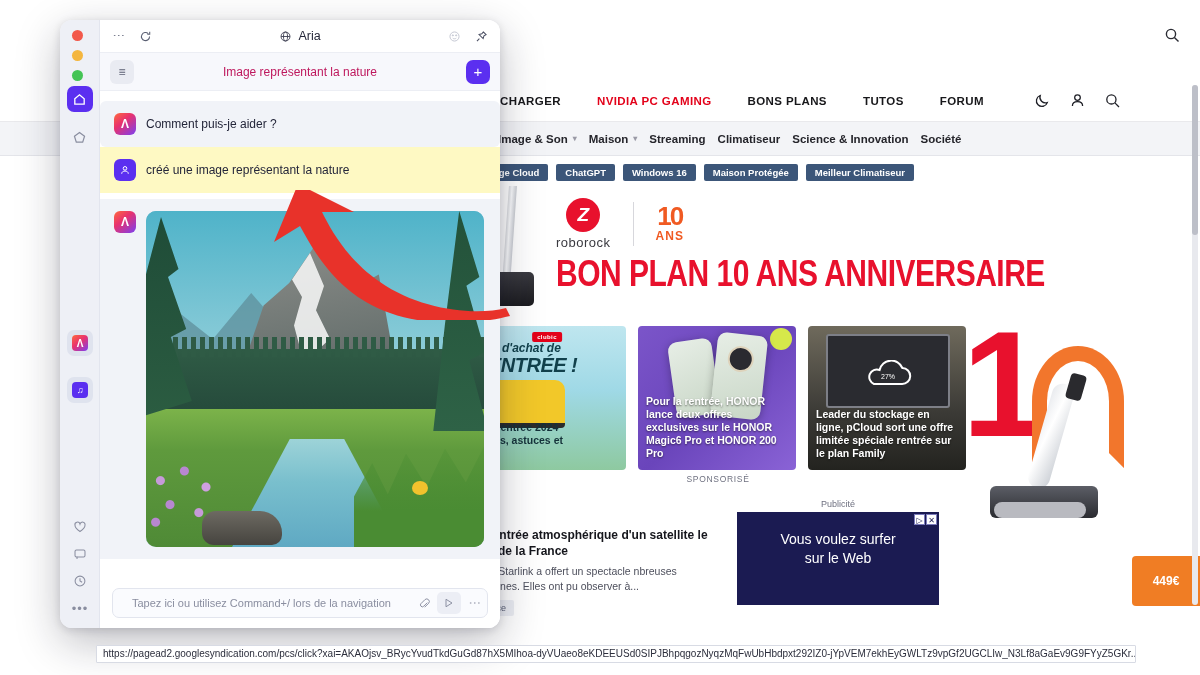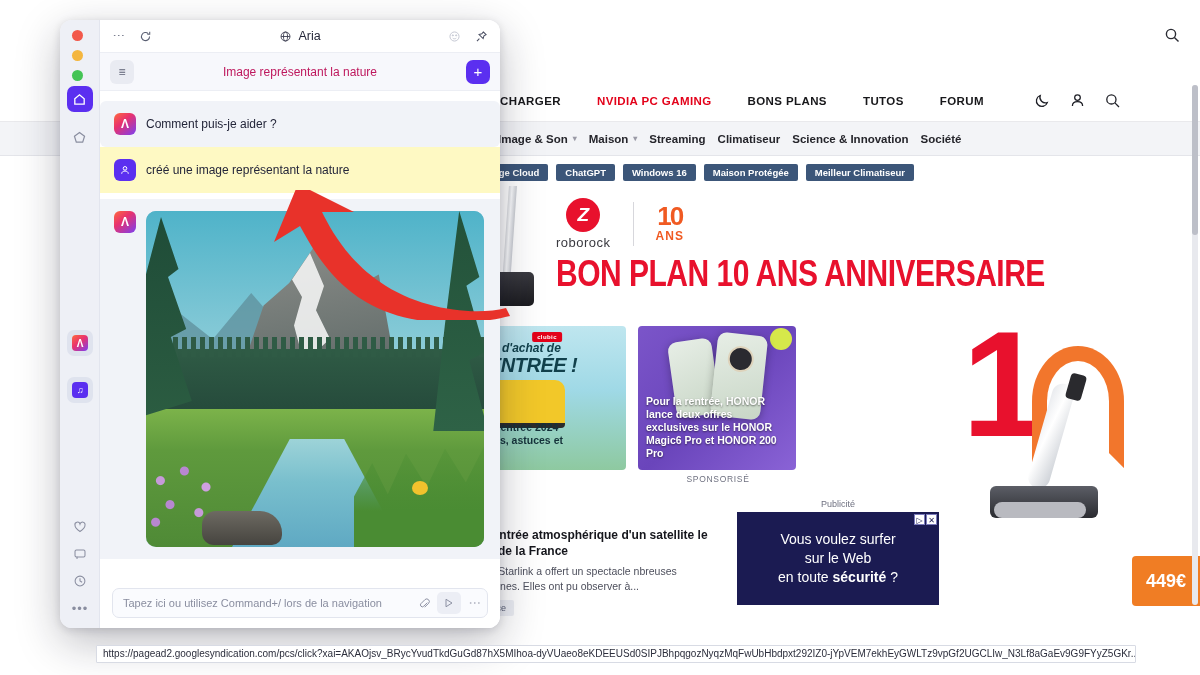--- a/index.html
+++ b/index.html
@@ -225,21 +225,21 @@
     background: linear-gradient(180deg,#5c5e66,#2a2b30);
     border-radius: 6px;
   }
   .big10 .vroll {
     position: absolute; left: 12px; top: 120px; width: 92px; height: 16px;
     background: #b9bac0; border-radius: 8px;
   }
   .orange-box {
     position: absolute; left: 1132px; top: 556px; width: 68px; height: 50px;
     background: #f07d24; border-radius: 4px 0 0 4px;
-    color: #fff; font-weight: bold; font-size: 18px;
+    color: #fff; font-weight: bold; font-size: 12px;
     display:flex; align-items:center; justify-content:center;
   }
 
   
   .site-scrollbar {
     position: absolute; right: 2px; top: 85px; width: 6px; height: 520px;
     background: #e8e9ee; border-radius: 3px;
   }
   .site-scrollbar i {
     display:block; width: 6px; height: 150px; background: #bdbfc8; border-radius: 3px;
@@ -416,21 +416,21 @@
     position:absolute; left: 56px; top: 300px; width: 80px; height: 34px;
     background: linear-gradient(180deg,#6d6a62,#46443f);
     border-radius: 14px 22px 10px 12px;
   }
 
   .composer {
     padding: 8px 12px 10px 12px; background: #fff;
   }
   .composer-inner {
     height: 30px; border: 1px solid #e2e5ee; border-radius: 7px;
-    background: #fafbfe; display: flex; align-items: center; padding: 0 6px 0 10px;
+    background: #fafbfe; display: flex; align-items: center; padding: 0 6px 0 19px;
   }
   .composer-ph { font-size: 11px; color: #8a8ea0; flex: 1; }
   .clip-ico { color: #8a8ea0; margin-right: 6px; }
   .send-btn {
     width: 24px; height: 22px; border-radius: 5px; background: #eceef5;
     display:flex; align-items:center; justify-content:center; color:#8a8ea0;
   }
   .more-dots { margin-left: 8px; color: #8a8ea0; font-size: 12px; transform: rotate(90deg); }
 
   
@@ -552,41 +552,49 @@
 ans !</div>
     </div>
     <div class="card c2">
       <div class="ball"></div>
       <div class="phone-a"></div>
       <div class="phone-b">
           <div class="cam"></div>
         </div>
       <div class="card-text">Pour la rentrée, HONOR lance deux offres exclusives sur le HONOR Magic6 Pro et HONOR 200 Pro</div>
     </div>
+    <div class="card c3">
+      <div class="laptop">
+        <div class="cloud-ico">
+          <svg width="54" height="30" viewBox="0 0 54 30" fill="none" stroke="#fff" stroke-width="2">
+            <path d="M13 24h28a8 8 0 0 0 .4-16 12 12 0 0 0-22.8 2A7 7 0 0 0 13 24z"></path>
+          </svg>
+          <div style="position:absolute;left:50%;top:13px;transform:translateX(-50%);color:#fff;font-size:7px;">27%</div>
+        </div>
+      </div>
+      <div class="card-text">Leader du stockage en ligne, pCloud sort une offre limitée spéciale rentrée sur le plan Family</div>
+    </div>
   </div>
   <div class="sponsor">SPONSORISÉ</div>
 
   <div class="teaser">
     <div class="teaser-title">, la rentrée atmosphérique d'un satellite le nord de la France</div>
     <div class="teaser-body">llation Starlink a offert un spectacle nbreuses personnes. Elles ont pu observer à...</div>
     <span class="teaser-tag">Espace</span>
   </div>
 
   <div class="pub-label">Publicité</div>
   <div class="pub-box">
     <div class="pub-ctrl">
       <span>▷</span>
       <span>✕</span>
     </div>
     <div class="pub-text">
       <div>Vous voulez surfer</div>
       <div>sur le Web</div>
-      <div>
-        <span>en toute </span><b>sécurité</b><span> ?</span>
-      </div>
     </div>
   </div>
 
   <div class="big10">
     <div class="one">1</div>
     <div class="zero"></div>
     <div class="vac2">
       <i class="vstick"></i>
         <i class="vhandle"></i>
         <i class="vhead"></i>

